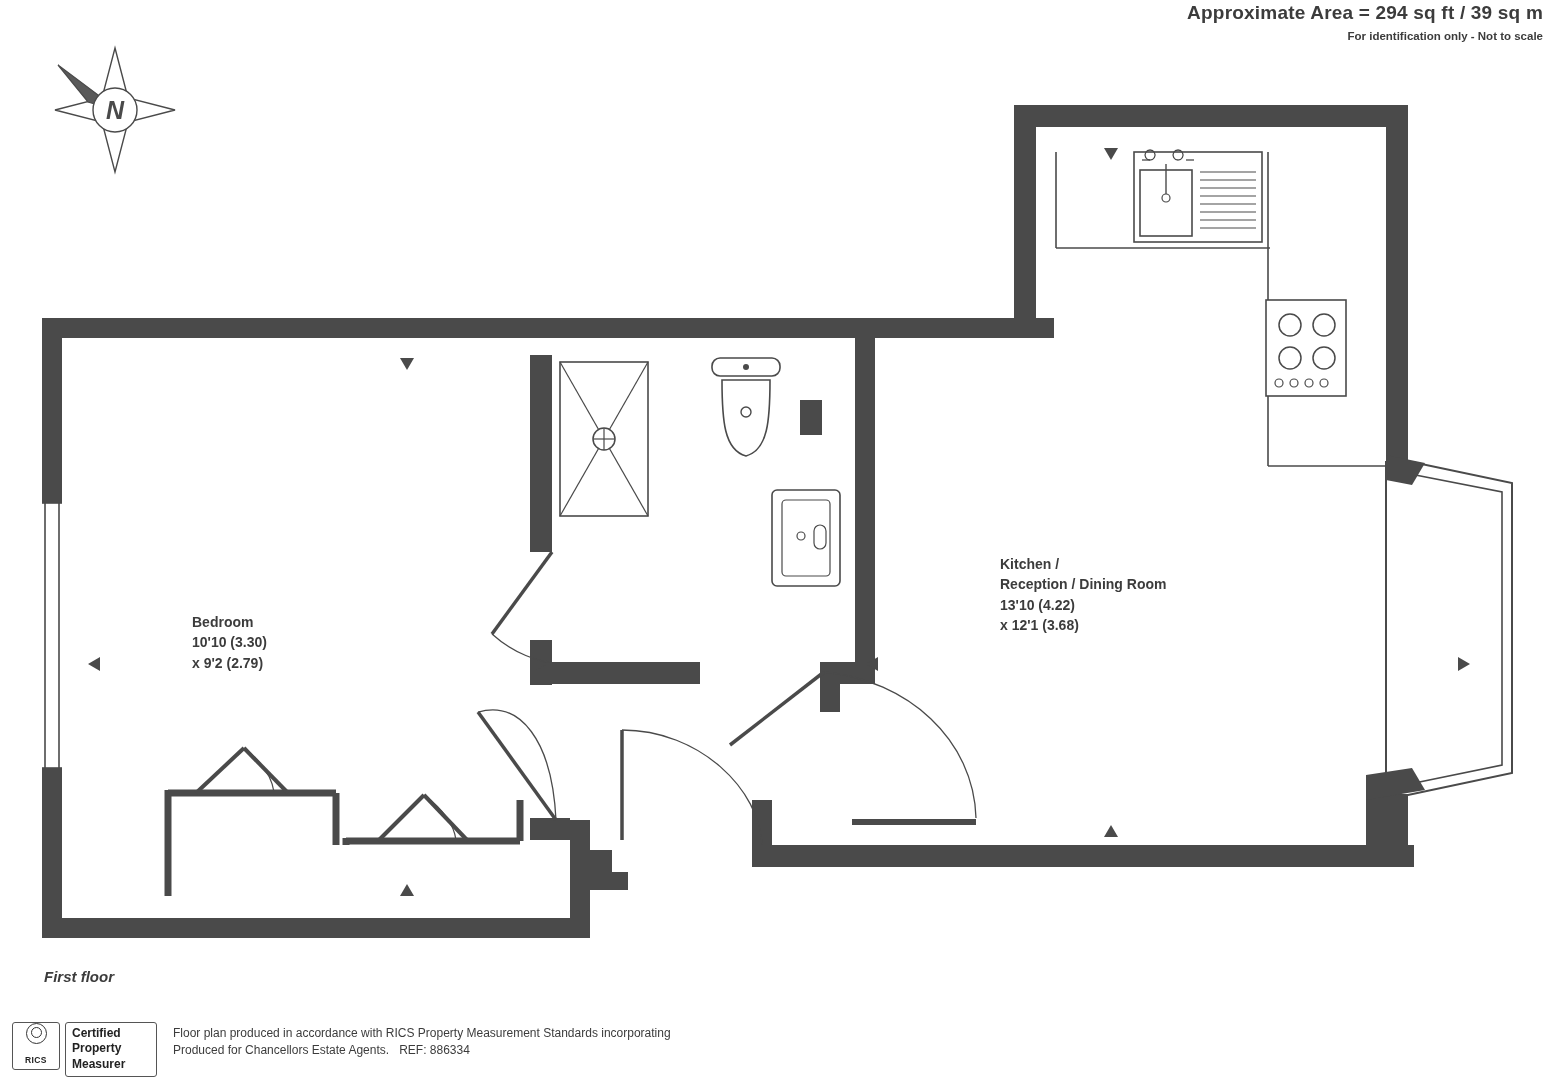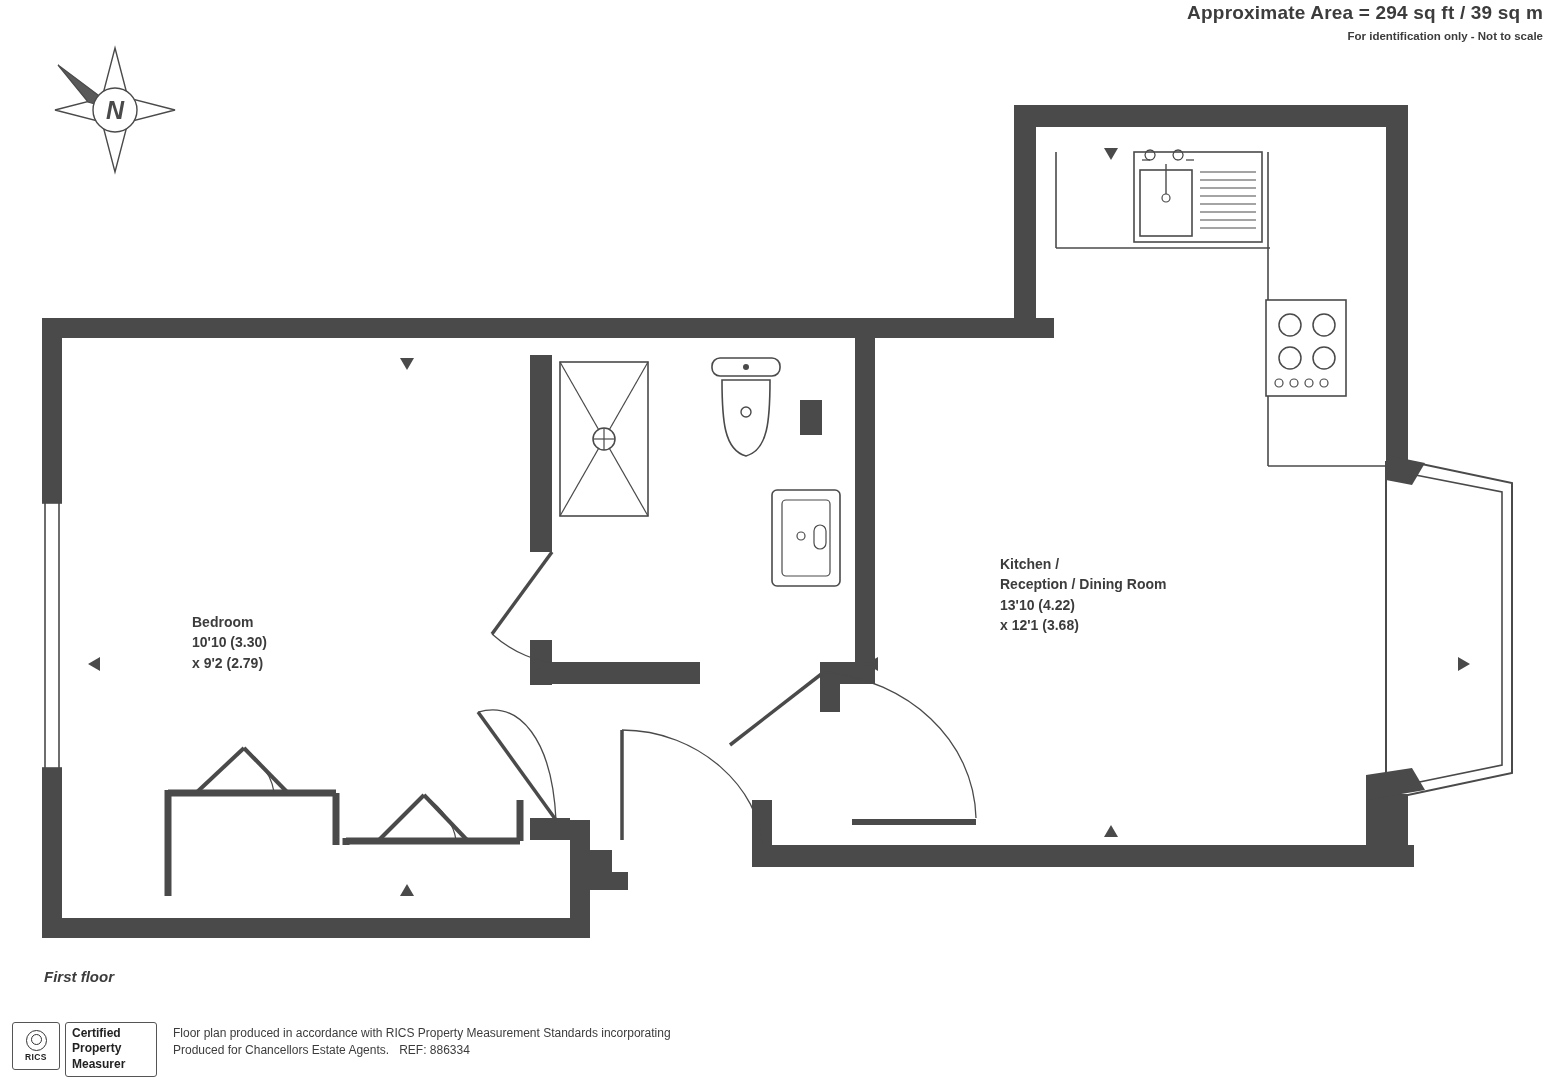--- a/index.html
+++ b/index.html
@@ -70,23 +70,23 @@
     align-items: flex-start;
   }
   .rics-badge {
     width: 46px;
     height: 46px;
     border: 1.4px solid #555;
     border-radius: 3px;
     display: flex;
     flex-direction: column;
     align-items: center;
-    justify-content: center;
     margin-right: 5px;
     background: #fff;
+    gap: 10px;
   }
   .rics-badge .mark {
     width: 19px; height: 19px;
     border-radius: 50%;
     border: 1.6px solid #333;
     position: relative;
   }
   .rics-badge .mark::before {
     content: "";
     position: absolute;

